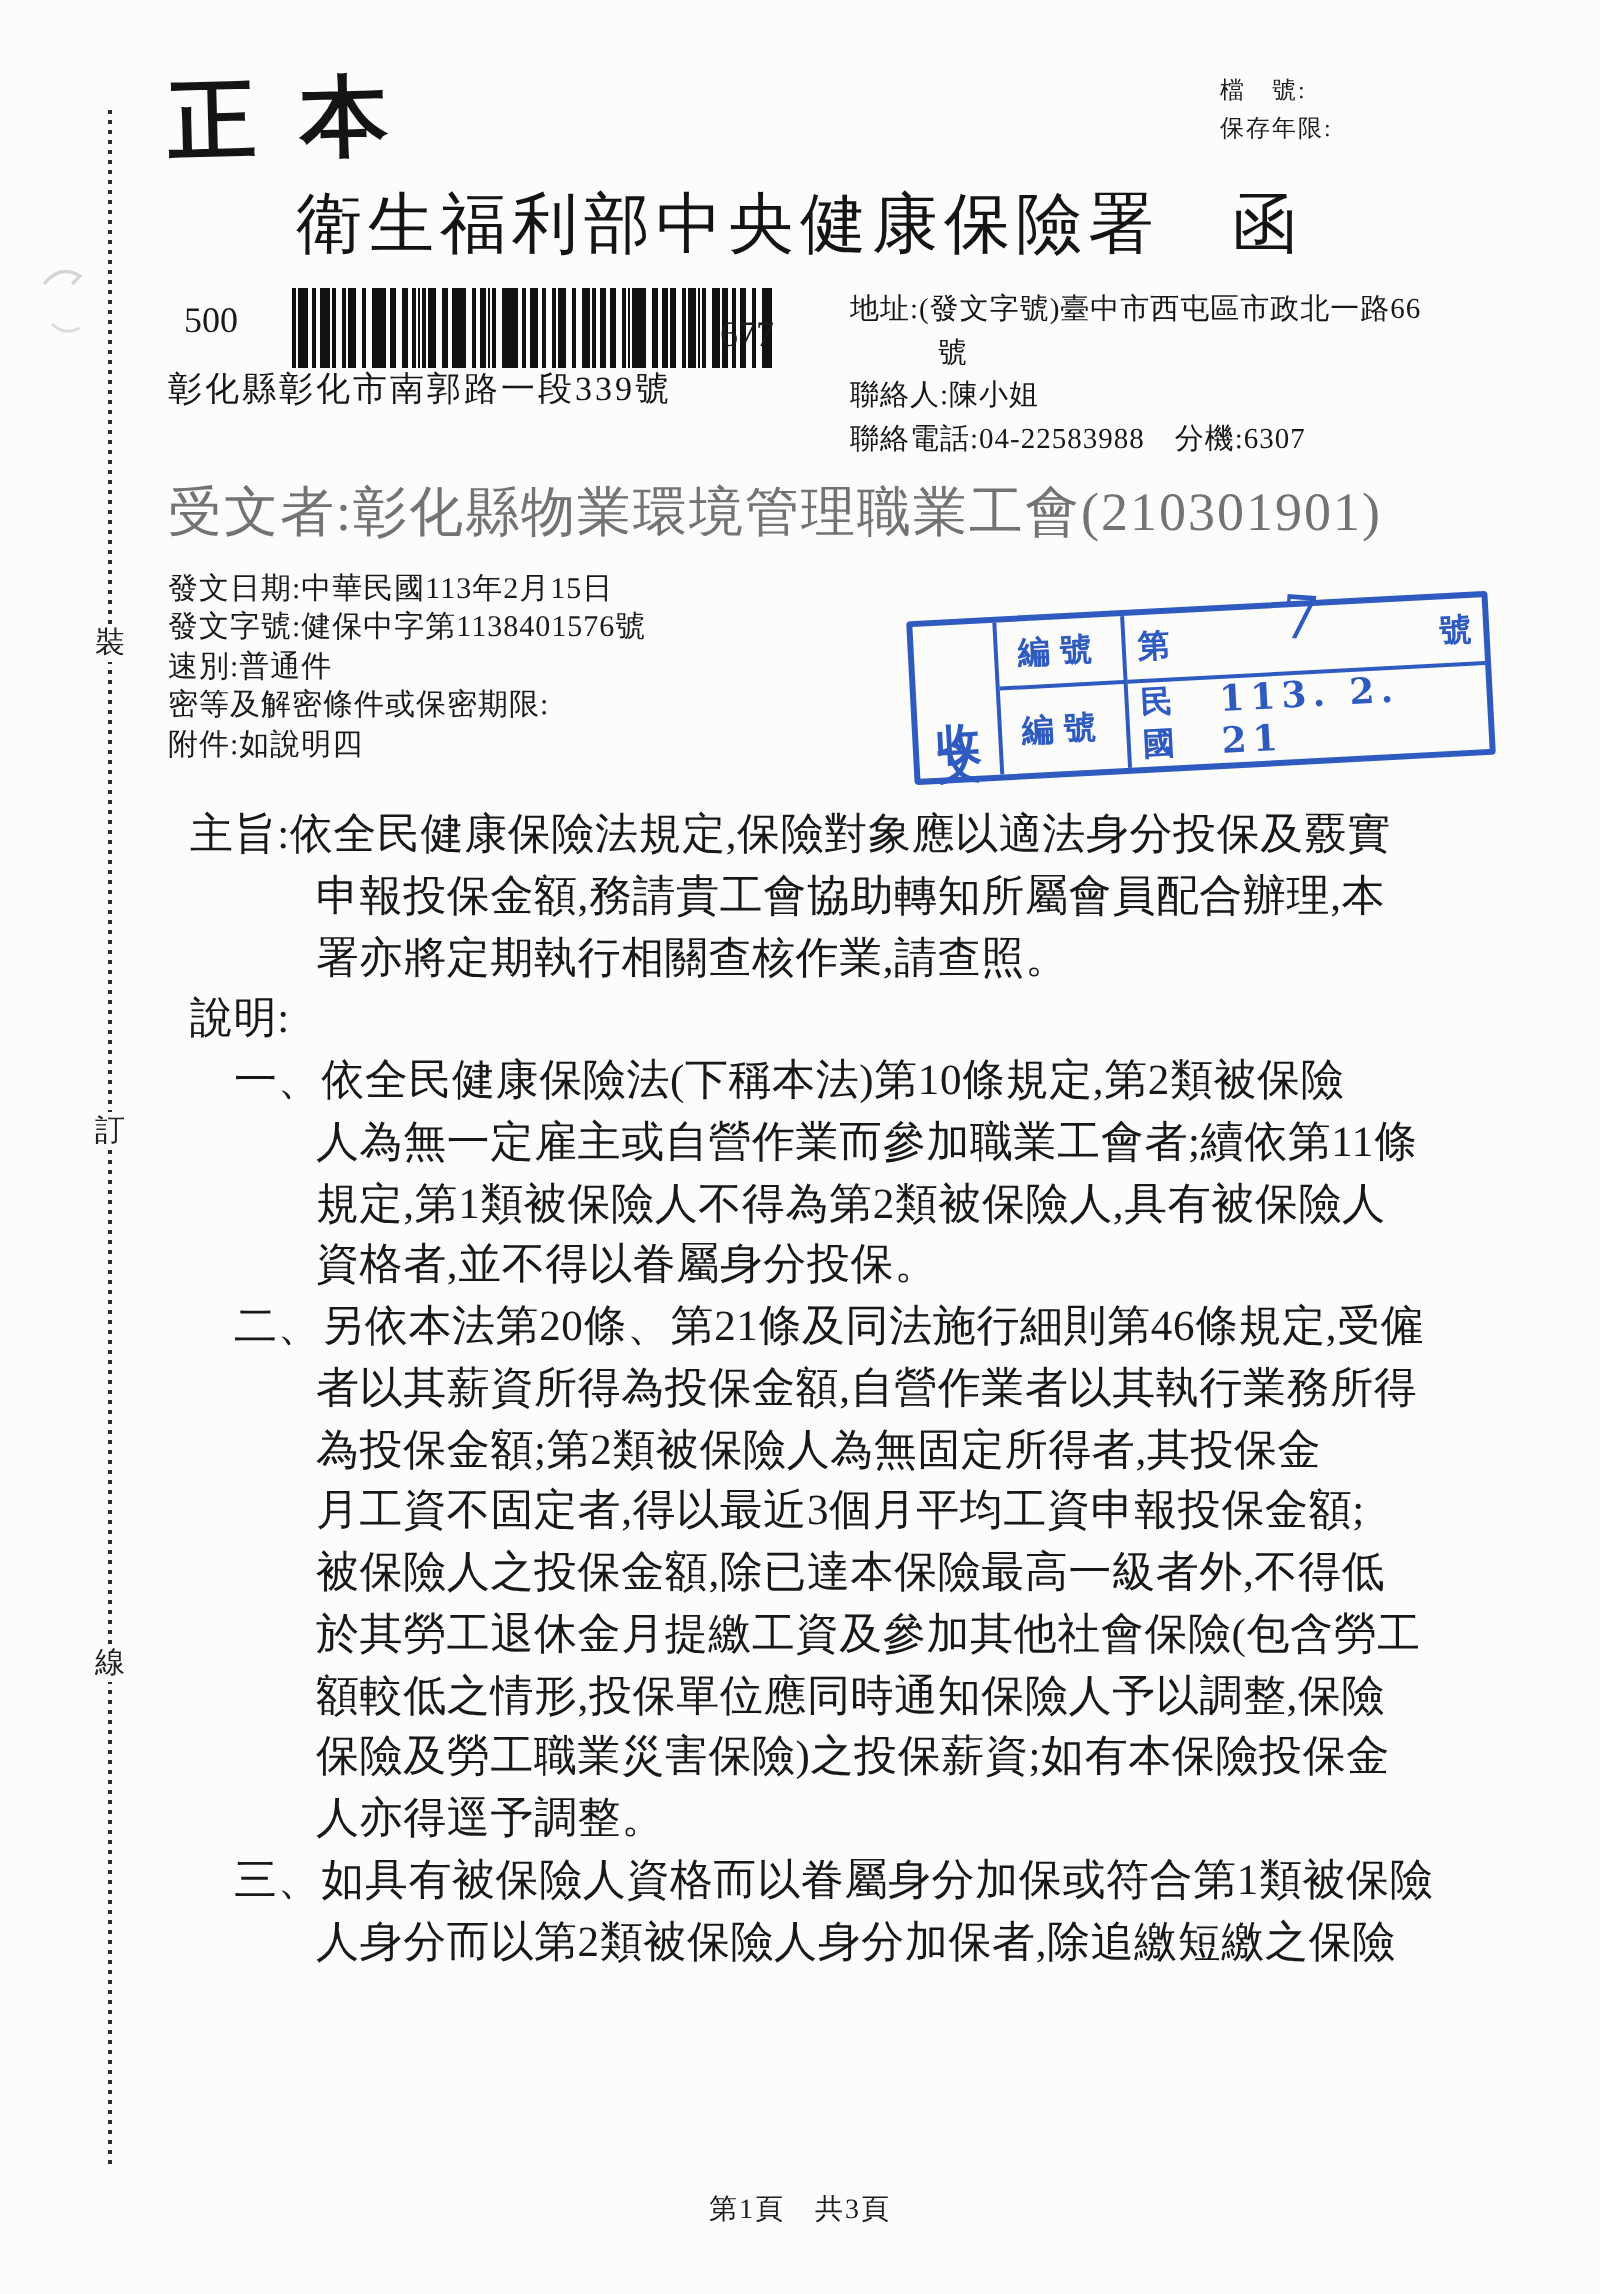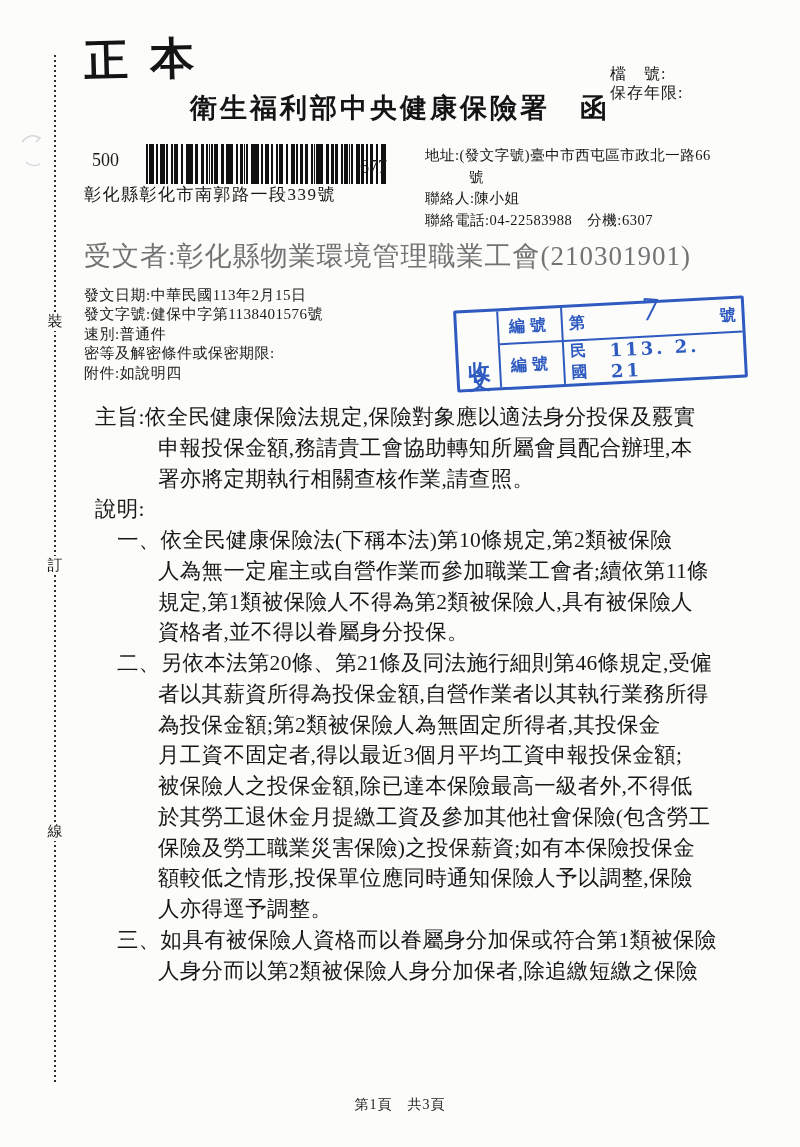--- a/index.html
+++ b/index.html
@@ -23,25 +23,25 @@
   }
   .pencil{position:absolute;left:14px;top:128px;opacity:.7;}
 
   .copy-type{
     position:absolute;left:84px;top:30px;
     font-size:44px;font-weight:700;letter-spacing:22px;color:#141414;
     transform:rotate(-1.5deg);
   }
   .fileno{
     position:absolute;left:610px;top:36px;
-    font-size:16px;line-height:19px;letter-spacing:1px;color:#1c1c1c;margin-top:28px;
+    font-size:12px;line-height:19px;letter-spacing:1px;color:#1c1c1c;
   }
   .doc-title{
     position:absolute;left:0;top:90px;width:100%;
-    text-align:center;font-size:27px;font-weight:700;letter-spacing:3px;color:#141414;
+    text-align:center;font-size:33px;font-weight:400;letter-spacing:3px;color:#141414;
   }
 
   .zip-left{position:absolute;left:92px;top:150px;font-size:18px;font-family:"Liberation Serif",serif;}
   .zip-right{position:absolute;left:360px;top:157px;font-size:18px;}
   .barcode{
     position:absolute;left:146px;top:144px;width:240px;height:40px;
     background-color:#fcfcfa;
     background-image:
       repeating-linear-gradient(90deg,#111 0 2px,transparent 2px 5px),
       repeating-linear-gradient(90deg,#111 0 1px,transparent 1px 7px),
@@ -185,22 +185,22 @@
     <div class="l-marker">一、依全民健康保險法(下稱本法)第10條規定,第2類被保險</div>
     <div class="l-cont">人為無一定雇主或自營作業而參加職業工會者;續依第11條</div>
     <div class="l-cont">規定,第1類被保險人不得為第2類被保險人,具有被保險人</div>
     <div class="l-cont">資格者,並不得以眷屬身分投保。</div>
     <div class="l-marker">二、另依本法第20條、第21條及同法施行細則第46條規定,受僱</div>
     <div class="l-cont">者以其薪資所得為投保金額,自營作業者以其執行業務所得</div>
     <div class="l-cont">為投保金額;第2類被保險人為無固定所得者,其投保金</div>
     <div class="l-cont">月工資不固定者,得以最近3個月平均工資申報投保金額;</div>
     <div class="l-cont">被保險人之投保金額,除已達本保險最高一級者外,不得低</div>
     <div class="l-cont">於其勞工退休金月提繳工資及參加其他社會保險(包含勞工</div>
+    <div class="l-cont">額較低之情形,投保單位應同時通知保險人予以調整,保險</div>
     <div class="l-cont">保險及勞工職業災害保險)之投保薪資;如有本保險投保金</div>
-    <div class="l-cont">額較低之情形,投保單位應同時通知保險人予以調整,保險</div>
     <div class="l-cont">人亦得逕予調整。</div>
     <div class="l-marker">三、如具有被保險人資格而以眷屬身分加保或符合第1類被保險</div>
     <div class="l-cont">人身分而以第2類被保險人身分加保者,除追繳短繳之保險</div>
   </div>
 
   <div class="footer">第1頁　共3頁</div>
 
 </div>
 
 </body></html>

